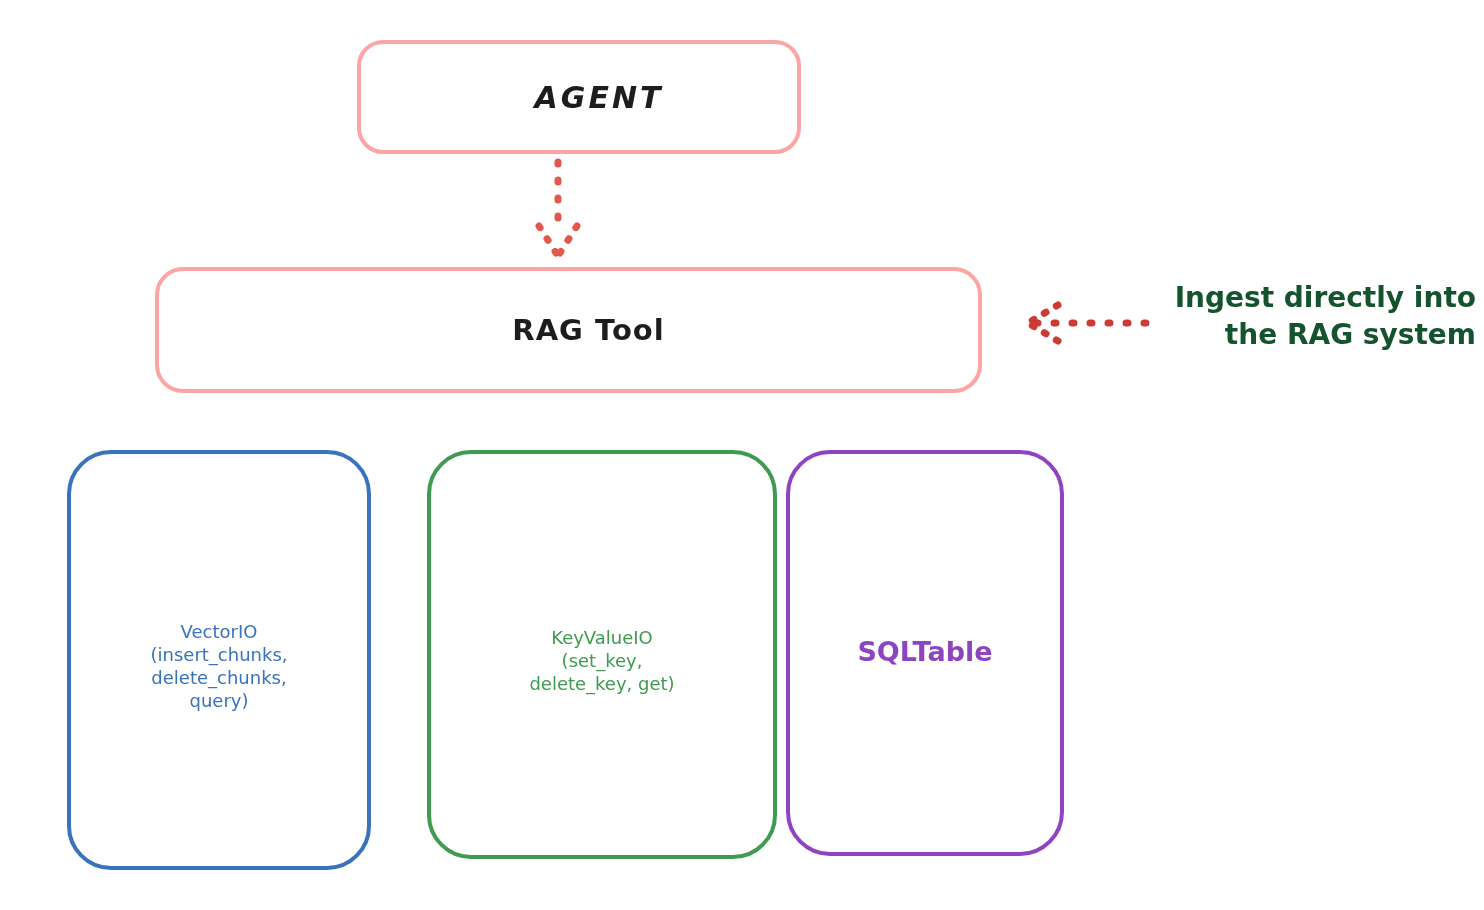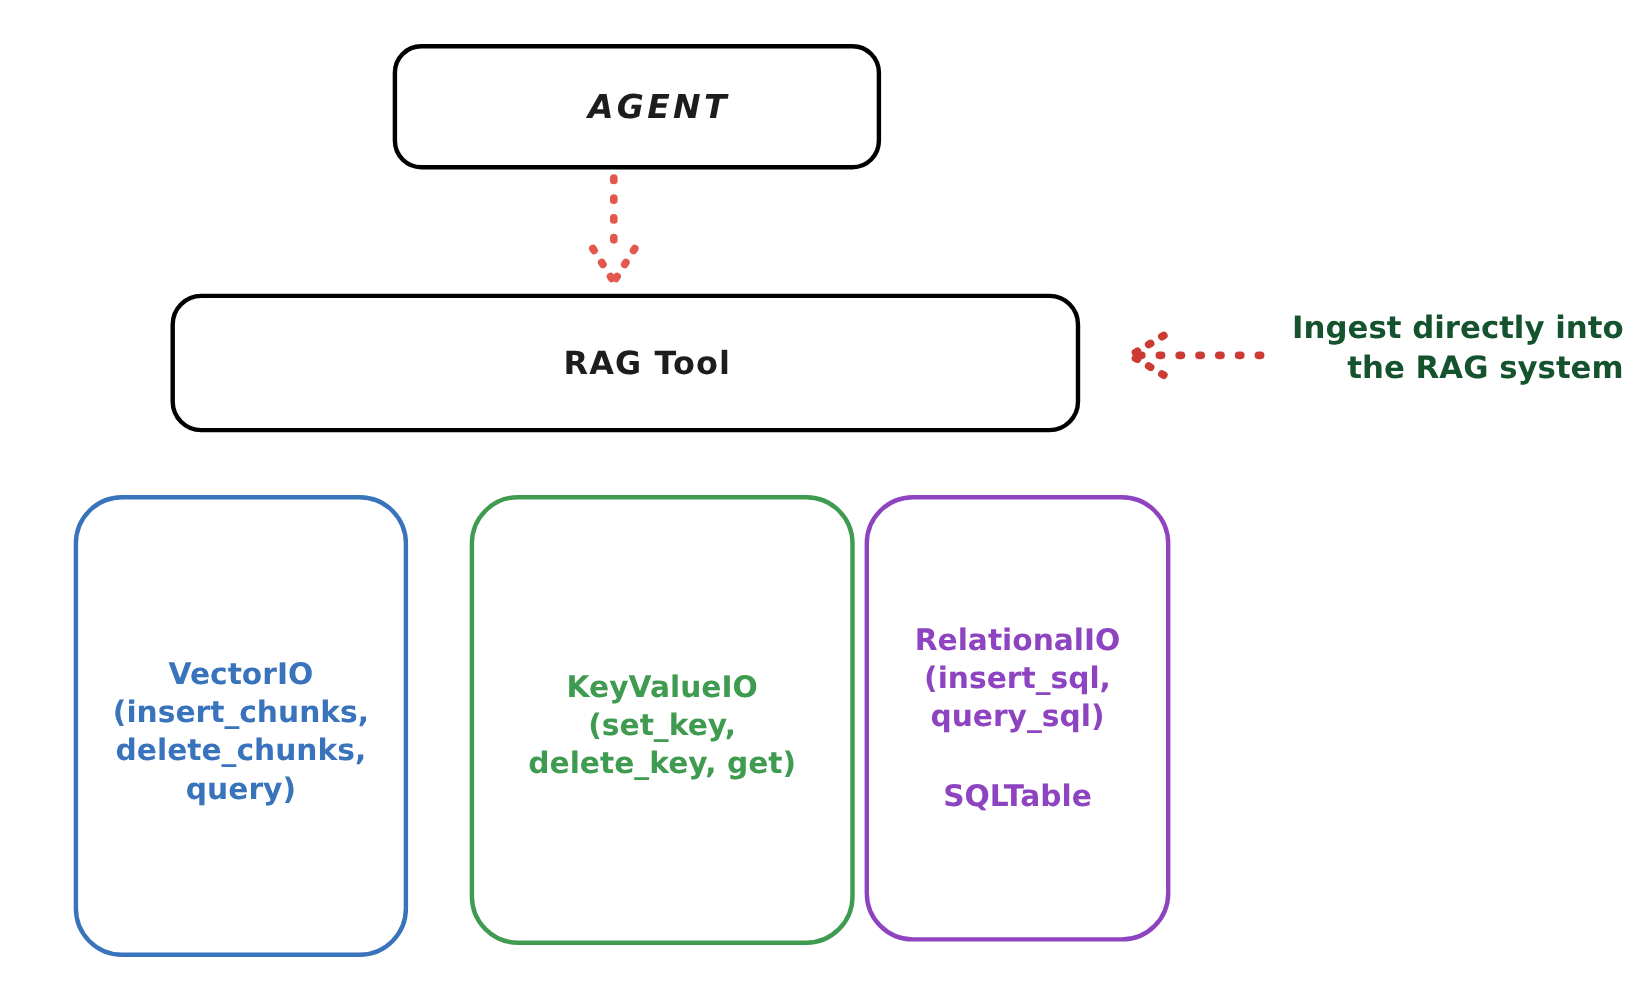--- a/index.html
+++ b/index.html
@@ -26,21 +26,21 @@
     display: flex;
     flex-direction: column;
     align-items: center;
     justify-content: center;
     background: #ffffff;
     text-align: center;
   }
 
   
   .node.black {
-    border: 4px solid #000000;
+    border: 4px solid #fca5a5;
     border-radius: 26px;
     padding-left: 40px;
   }
   .node.black .node-title {
     color: #1d1d1d;
     font-family: "DejaVu Sans", sans-serif;
     font-style: italic;
     font-weight: 700;
     letter-spacing: 2px;
   }
@@ -64,23 +64,23 @@
   }
   .provider-inner {
     display: flex;
     flex-direction: column;
     align-items: center;
     justify-content: center;
     width: 100%;
   }
   .api-line {
     font-family: "DejaVu Sans", sans-serif;
-    font-size: 27px;
+    font-size: 18px;
     line-height: 1.28;
-    font-weight: 700;
+    font-weight: 400;
     white-space: pre-line;
     margin-top: 44px;
   }
   .index-line {
     font-family: "DejaVu Sans", sans-serif;
     font-size: 27px;
     font-weight: 600;
     margin-top: 40px;
   }
 
@@ -173,20 +173,17 @@
   <div class="node provider" id="keyvalueio-box">
     <div class="provider-inner">
       <div class="api-line">KeyValueIO
 (set_key,
 delete_key, get)</div>
     </div>
   </div>
 
   <div class="node provider" id="relationalio-box">
     <div class="provider-inner">
-      <div class="api-line">RelationalIO
-(insert_sql,
-query_sql)</div>
       <div class="index-line">SQLTable</div>
     </div>
   </div>
 
 </div>
 
 </body></html>

